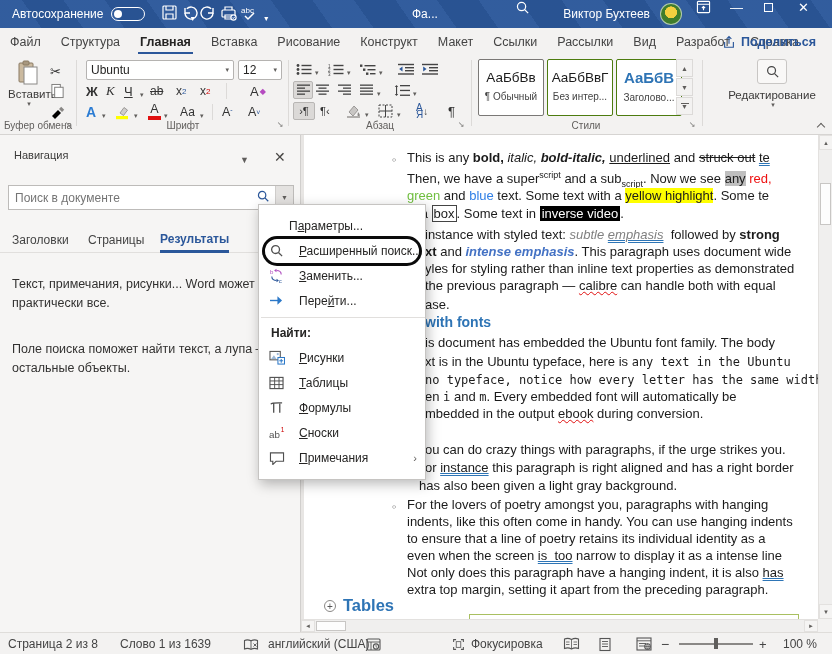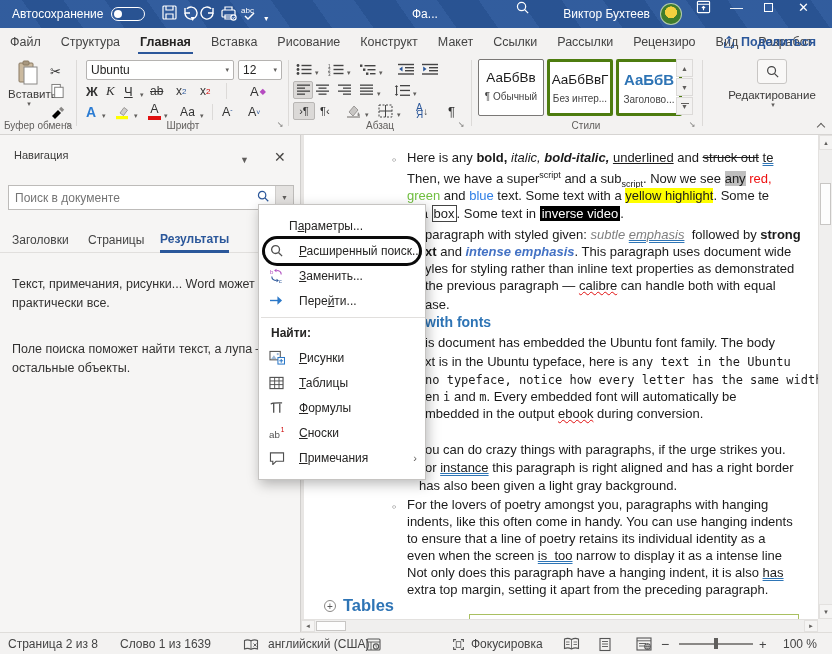--- a/index.html
+++ b/index.html
@@ -39,21 +39,21 @@
   .ribbon{position:absolute;left:0;top:56px;width:832px;height:79px;background:#f3f2f1;border-bottom:1px solid #d6d4d2;font-size:12px;color:#3b3a39}
   .gdiv{position:absolute;top:4px;width:1px;height:66px;background:#dcdad8}
   .glabel{position:absolute;top:64px;font-size:10px;color:#605e5c;text-align:center}
   .launcher{position:absolute;top:63px;width:12px;height:12px;font-size:8px;color:#7a7977;
     border:none;text-align:center;line-height:12px}
   .rbtn{position:absolute;height:18px;display:flex;align-items:center;justify-content:center;color:#333;font-size:13px}
   .sel{background:#dbd9d7;border:1px solid #b8b6b4;border-radius:2px}
   .chevd{font-size:7px;color:#605e5c;margin-left:2px}
   .fontbox{position:absolute;background:#fff;border:1px solid #b5b3b1;border-radius:2px;height:20px;display:flex;align-items:center;font-size:12px;color:#252423;padding:0 4px;justify-content:space-between}
   .paste{position:absolute;left:8px;top:4px;width:40px;height:58px;text-align:center;font-size:11.5px;color:#3b3a39}
-  .stylecard{position:absolute;top:3px;width:66px;height:57px;background:#fff;border:3px solid #4d7c0f;border-radius:2px;text-align:center;overflow:hidden}
+  .stylecard{position:absolute;top:3px;width:66px;height:57px;background:#fff;border:1px solid #4d7c0f;border-radius:2px;text-align:center;overflow:hidden}
   .stylecard.on{border:1.5px solid #7a7876;box-shadow:inset 0 0 0 2px #fff}
   .stylecard .sample{font-size:13.5px;color:#1b1b1b;margin-top:10px;white-space:nowrap}
   .stylecard .sname{font-size:10px;color:#444;margin-top:6px;white-space:nowrap}
   .galbtn{position:absolute;left:676px;width:17px;height:18px;background:#f3f2f1;border:1px solid #dcdad8;
     font-size:7px;color:#605e5c;display:flex;align-items:center;justify-content:center}
   .editing{position:absolute;left:726px;top:3px;width:92px;height:62px;text-align:center;font-size:11.5px;color:#3b3a39}
   .editicon{width:30px;height:25px;border:1px solid #c8c6c4;border-radius:3px;margin:0 auto;background:#f9f8f7;display:flex;align-items:center;justify-content:center}
   .chevup{display:inline-block;width:6px;height:6px;border-left:1.5px solid #605e5c;border-top:1.5px solid #605e5c;transform:rotate(45deg)}
 
   
@@ -181,21 +181,20 @@
     <div id="tabs">
         <span class="tab">Файл</span>
         <span class="tab">Структура</span>
         <span class="tab active">Главная</span>
         <span class="tab">Вставка</span>
         <span class="tab">Рисование</span>
         <span class="tab">Конструкт</span>
         <span class="tab">Макет</span>
         <span class="tab">Ссылки</span>
         <span class="tab">Рассылки</span>
-        <span class="tab">Рецензиро</span>
         <span class="tab">Вид</span>
         <span class="tab">Разработ</span>
         <span class="tab">Справка</span>
       </div>
     <div class="share-btn">
       <svg width="14" height="14" viewBox="0 0 16 16" fill="none" stroke="#2b579a" stroke-width="1.3">
           <path d="M8 10V2M5.3 4.4L8 1.8l2.7 2.6"></path>
           <path d="M3 8v6h10V8"></path>
         </svg>
       <span>Поделиться</span>
@@ -440,25 +439,25 @@
         <span class="navtab active" style="left:160px">Результаты</span>
       </div>
       <div class="hint" style="top:140px">Текст, примечания, рисунки... Word может найти практически все.</div>
       <div class="hint" style="top:205px">Поле поиска поможет найти текст, а лупа — все остальные объекты.</div>
     </div>
 
     <div class="docarea">
       <div class="docpage" id="docpage">
         <div class="tablebox"></div>
       <div class="line" style="top: 17px; left: 88px;"><span class="bullet">◦</span></div>
-          <div class="line" style="top: 15px; left: 103px;"><span>Here is any </span><span class="b">bold,</span><span> </span><span class="i">italic,</span><span> </span><span class="bi">bold-italic,</span><span> </span><span class="u">underlined</span><span> and </span><span class="strike">struck out</span><span> </span><span class="gram">te</span></div>
+          <div class="line" style="top: 15px; left: 103px;"><span>This is any </span><span class="b">bold,</span><span> </span><span class="i">italic,</span><span> </span><span class="bi">bold-italic,</span><span> </span><span class="u">underlined</span><span> and </span><span class="strike">struck out</span><span> </span><span class="gram">te</span></div>
           <div class="line" style="top: 35px; left: 103px;"><span>Then, we have a super</span><span class="sup">script</span><span> and a sub</span><span class="sub">script</span><span>. Now we see </span><span class="hlgray">any</span><span> </span><span class="red">red,</span></div>
           <div class="line" style="top: 53px; left: 103px;"><span class="green">green</span><span> and </span><span class="blue">blue</span><span> text. Some text with a </span><span class="hlyellow">yellow highlight</span><span>. Some te</span></div>
           <div class="line" style="top: 71px; left: 103px;"><span>in a </span><span class="boxed">box</span><span>. Some text in </span><span class="inverse">inverse video</span><span>.</span></div>
-          <div class="line" style="top: 92px; left: 121px;"><span>paragraph with styled given: </span><span class="subtle">subtle </span><span class="subtle gram">emphasis</span><span>  followed by </span><span class="b">strong</span></div>
+          <div class="line" style="top: 92px; left: 121px;"><span>instance with styled text: </span><span class="subtle">subtle </span><span class="subtle gram">emphasis</span><span>  followed by </span><span class="b">strong</span></div>
           <div class="line" style="top: 109px; left: 121px;"><span class="b">xt</span><span> and </span><span class="intense">intense emphasis</span><span>. This paragraph uses document wide</span></div>
           <div class="line" style="top: 126px; left: 121px;"><span>yles for styling rather than inline text properties as demonstrated</span></div>
           <div class="line" style="top: 143px; left: 121px;"><span>the previous paragraph — </span><span class="sqred">calibre</span><span> can handle both with equal</span></div>
           <div class="line" style="top: 162px; left: 121px;"><span>ase.</span></div>
           <div class="line" style="top: 179px; left: 121px;"><span class="h2doc">with fonts</span></div>
           <div class="line" style="top: 200px; left: 121px;"><span>is document has embedded the Ubuntu font family. The body</span></div>
           <div class="line" style="top: 219px; left: 121px;"><span>xt is in the Ubuntu typeface, here is </span><span class="mono">any text in the Ubuntu</span></div>
           <div class="line" style="top: 237px; left: 121px;"><span class="mono">no typeface, notice how every letter has the same width</span></div>
           <div class="line" style="top: 254px; left: 121px;"><span>en </span><span class="mono">i</span><span> and </span><span class="mono">m</span><span>. Every embedded font will automatically be</span></div>
           <div class="line" style="top: 271px; left: 121px;"><span>mbedded in the output </span><span class="sqred">ebook</span><span> during conversion.</span></div>

